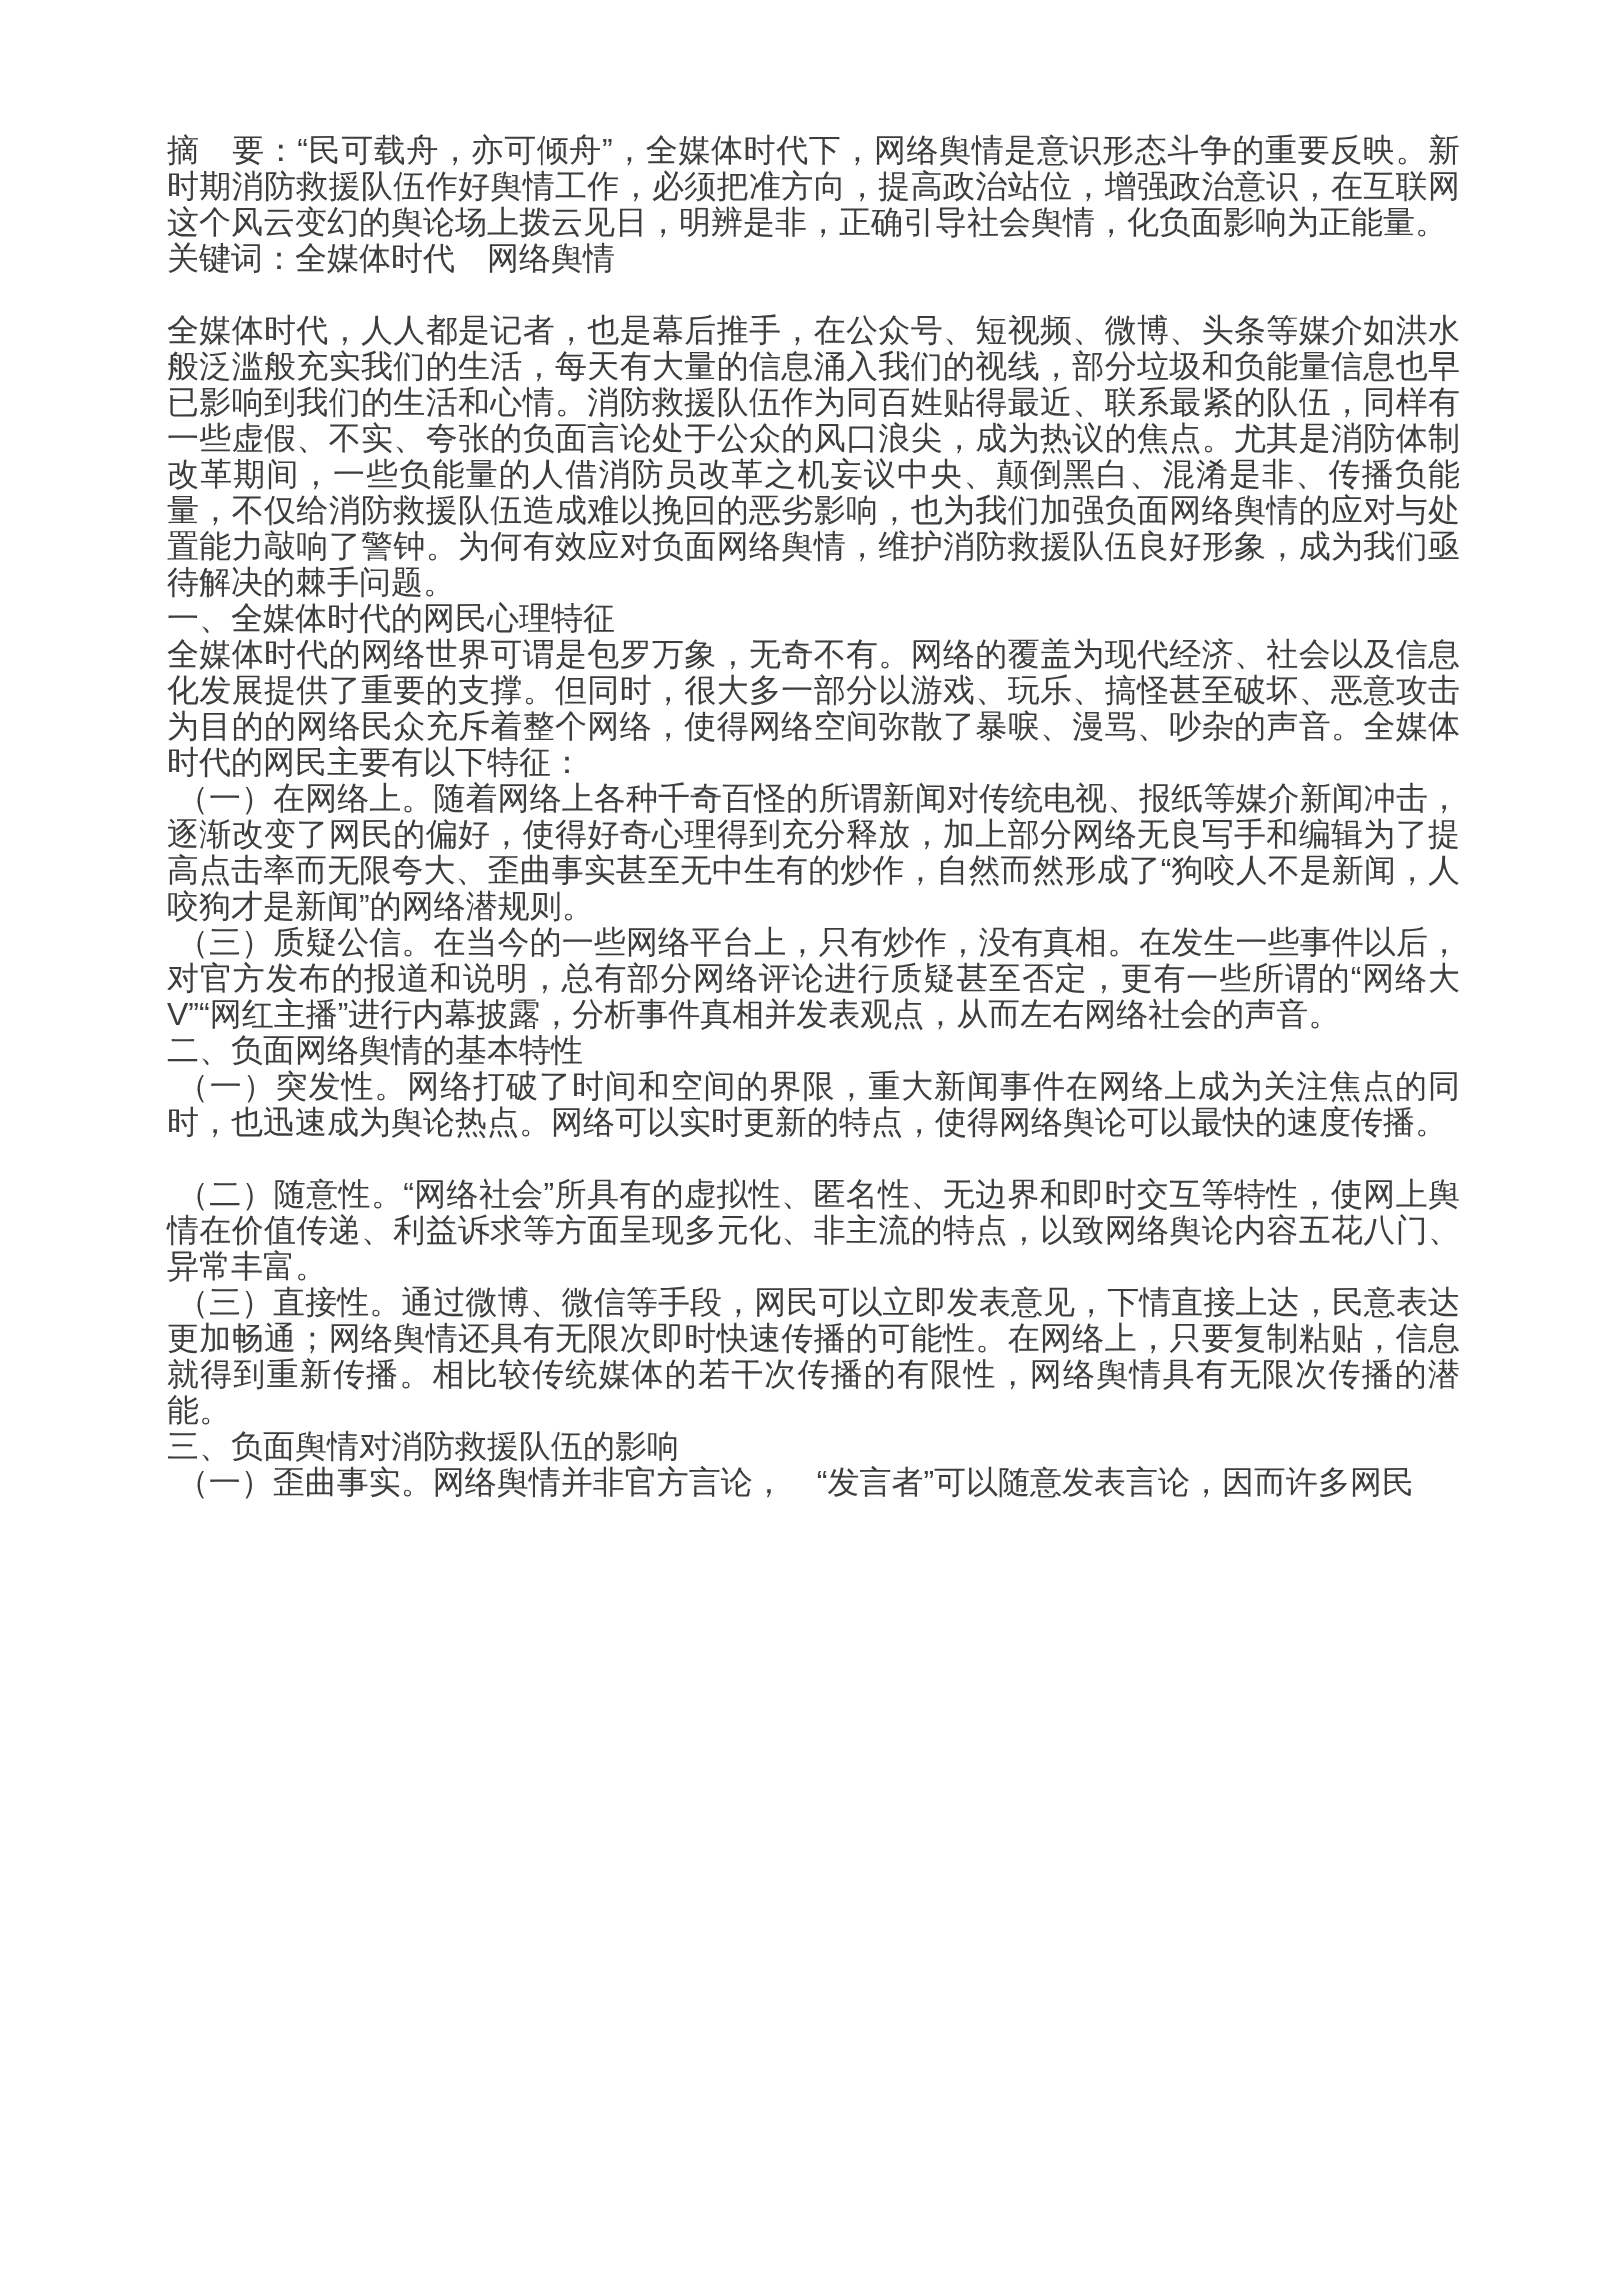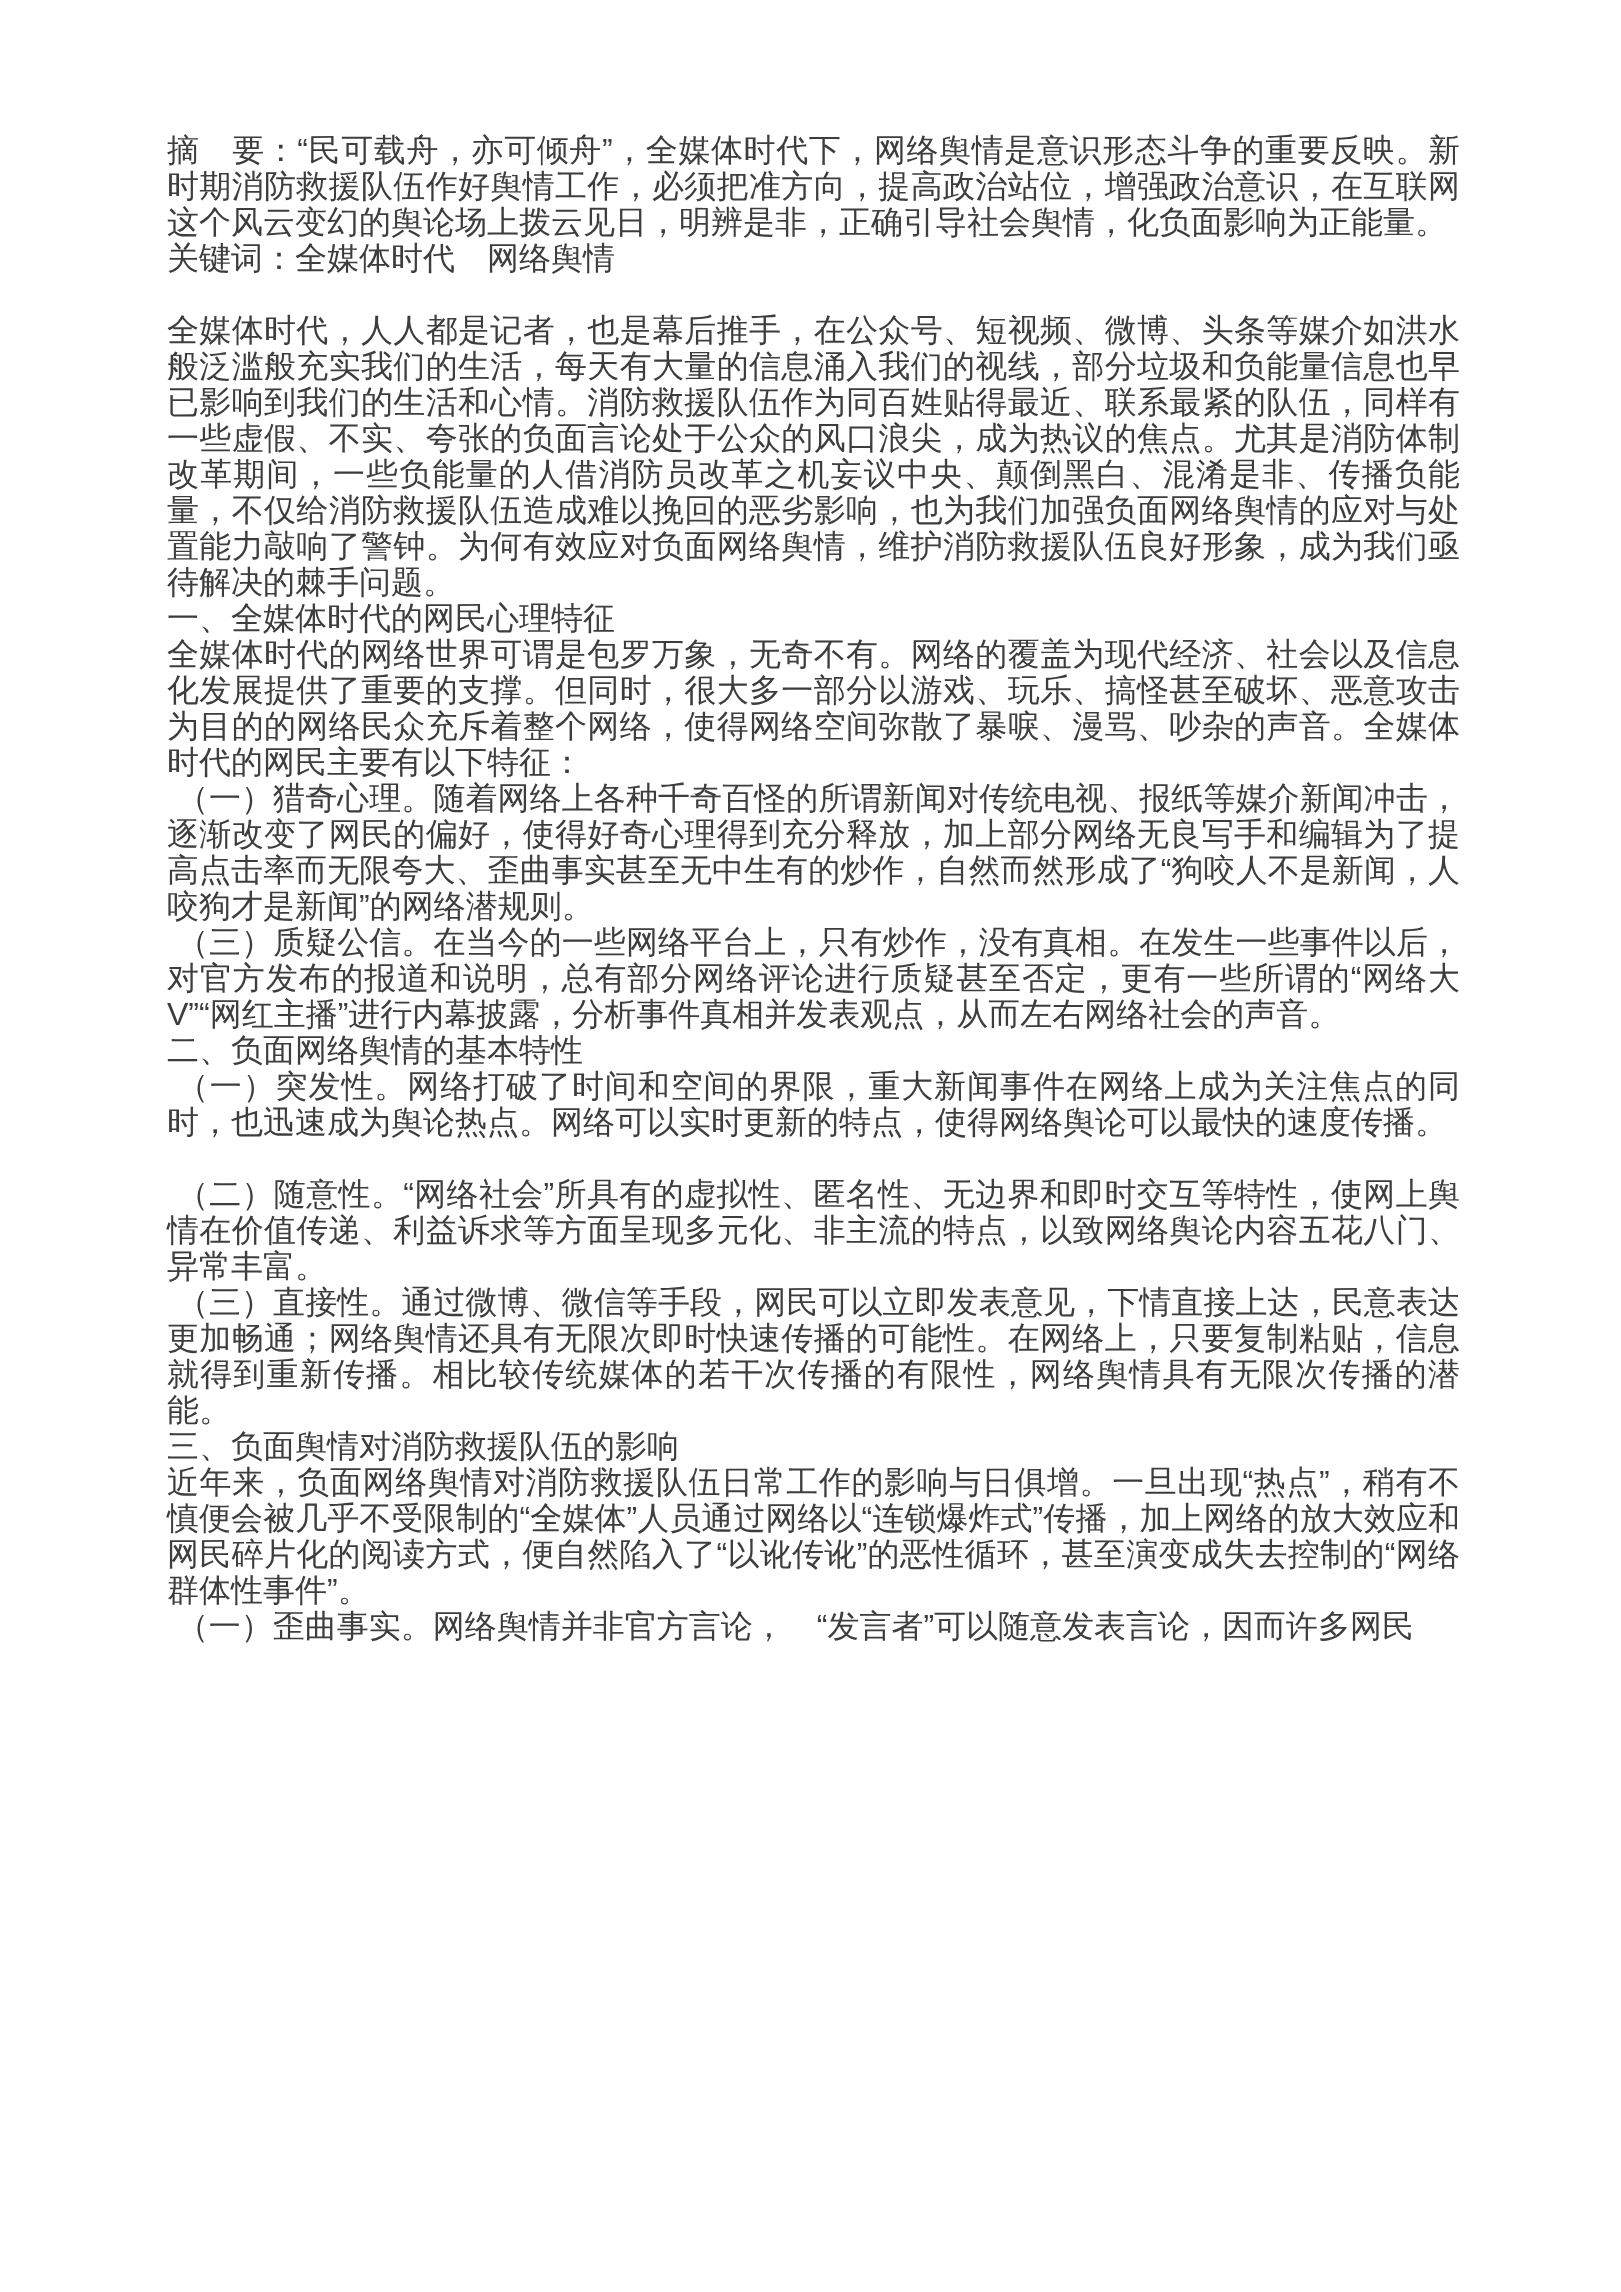--- a/index.html
+++ b/index.html
@@ -41,25 +41,24 @@
 <body>
 
 <div class="page">
   <div class="doc">
     <p>摘　要：“民可载舟，亦可倾舟”，全媒体时代下，网络舆情是意识形态斗争的重要反映。新时期消防救援队伍作好舆情工作，必须把准方向，提高政治站位，增强政治意识，在互联网这个风云变幻的舆论场上拨云见日，明辨是非，正确引导社会舆情，化负面影响为正能量。</p>
     <p>关键词：全媒体时代　网络舆情</p>
     <p class="spacer"></p>
     <p>全媒体时代，人人都是记者，也是幕后推手，在公众号、短视频、微博、头条等媒介如洪水般泛滥般充实我们的生活，每天有大量的信息涌入我们的视线，部分垃圾和负能量信息也早已影响到我们的生活和心情。消防救援队伍作为同百姓贴得最近、联系最紧的队伍，同样有一些虚假、不实、夸张的负面言论处于公众的风口浪尖，成为热议的焦点。尤其是消防体制改革期间，一些负能量的人借消防员改革之机妄议中央、颠倒黑白、混淆是非、传播负能量，不仅给消防救援队伍造成难以挽回的恶劣影响，也为我们加强负面网络舆情的应对与处置能力敲响了警钟。为何有效应对负面网络舆情，维护消防救援队伍良好形象，成为我们亟待解决的棘手问题。</p>
     <p>一、全媒体时代的网民心理特征</p>
     <p>全媒体时代的网络世界可谓是包罗万象，无奇不有。网络的覆盖为现代经济、社会以及信息化发展提供了重要的支撑。但同时，很大多一部分以游戏、玩乐、搞怪甚至破坏、恶意攻击为目的的网络民众充斥着整个网络，使得网络空间弥散了暴唳、漫骂、吵杂的声音。全媒体时代的网民主要有以下特征：</p>
-    <p class="item">（一）猎奇心理。随着网络上各种千奇百怪的所谓新闻对传统电视、报纸等媒介新闻冲击，逐渐改变了网民的偏好，使得好奇心理得到充分释放，加上部分网络无良写手和编辑为了提高点击率而无限夸大、歪曲事实甚至无中生有的炒作，自然而然形成了“狗咬人不是新闻，人咬狗才是新闻”的网络潜规则。</p>
+    <p class="item">（一）在网络上。随着网络上各种千奇百怪的所谓新闻对传统电视、报纸等媒介新闻冲击，逐渐改变了网民的偏好，使得好奇心理得到充分释放，加上部分网络无良写手和编辑为了提高点击率而无限夸大、歪曲事实甚至无中生有的炒作，自然而然形成了“狗咬人不是新闻，人咬狗才是新闻”的网络潜规则。</p>
     <p class="item">（三）质疑公信。在当今的一些网络平台上，只有炒作，没有真相。在发生一些事件以后，对官方发布的报道和说明，总有部分网络评论进行质疑甚至否定，更有一些所谓的“网络大V”“网红主播”进行内幕披露，分析事件真相并发表观点，从而左右网络社会的声音。</p>
     <p>二、负面网络舆情的基本特性</p>
     <p class="item">（一）突发性。网络打破了时间和空间的界限，重大新闻事件在网络上成为关注焦点的同时，也迅速成为舆论热点。网络可以实时更新的特点，使得网络舆论可以最快的速度传播。</p>
     <p class="spacer"></p>
     <p class="item">（二）随意性。“网络社会”所具有的虚拟性、匿名性、无边界和即时交互等特性，使网上舆情在价值传递、利益诉求等方面呈现多元化、非主流的特点，以致网络舆论内容五花八门、异常丰富。</p>
     <p class="item">（三）直接性。通过微博、微信等手段，网民可以立即发表意见，下情直接上达，民意表达更加畅通；网络舆情还具有无限次即时快速传播的可能性。在网络上，只要复制粘贴，信息就得到重新传播。相比较传统媒体的若干次传播的有限性，网络舆情具有无限次传播的潜能。</p>
     <p>三、负面舆情对消防救援队伍的影响</p>
-    <p>近年来，负面网络舆情对消防救援队伍日常工作的影响与日俱增。一旦出现“热点”，稍有不慎便会被几乎不受限制的“全媒体”人员通过网络以“连锁爆炸式”传播，加上网络的放大效应和网民碎片化的阅读方式，便自然陷入了“以讹传讹”的恶性循环，甚至演变成失去控制的“网络群体性事件”。</p>
     <p class="item">（一）歪曲事实。网络舆情并非官方言论，　“发言者”可以随意发表言论，因而许多网民</p>
   </div>
 </div>
 
 
 </body></html>

